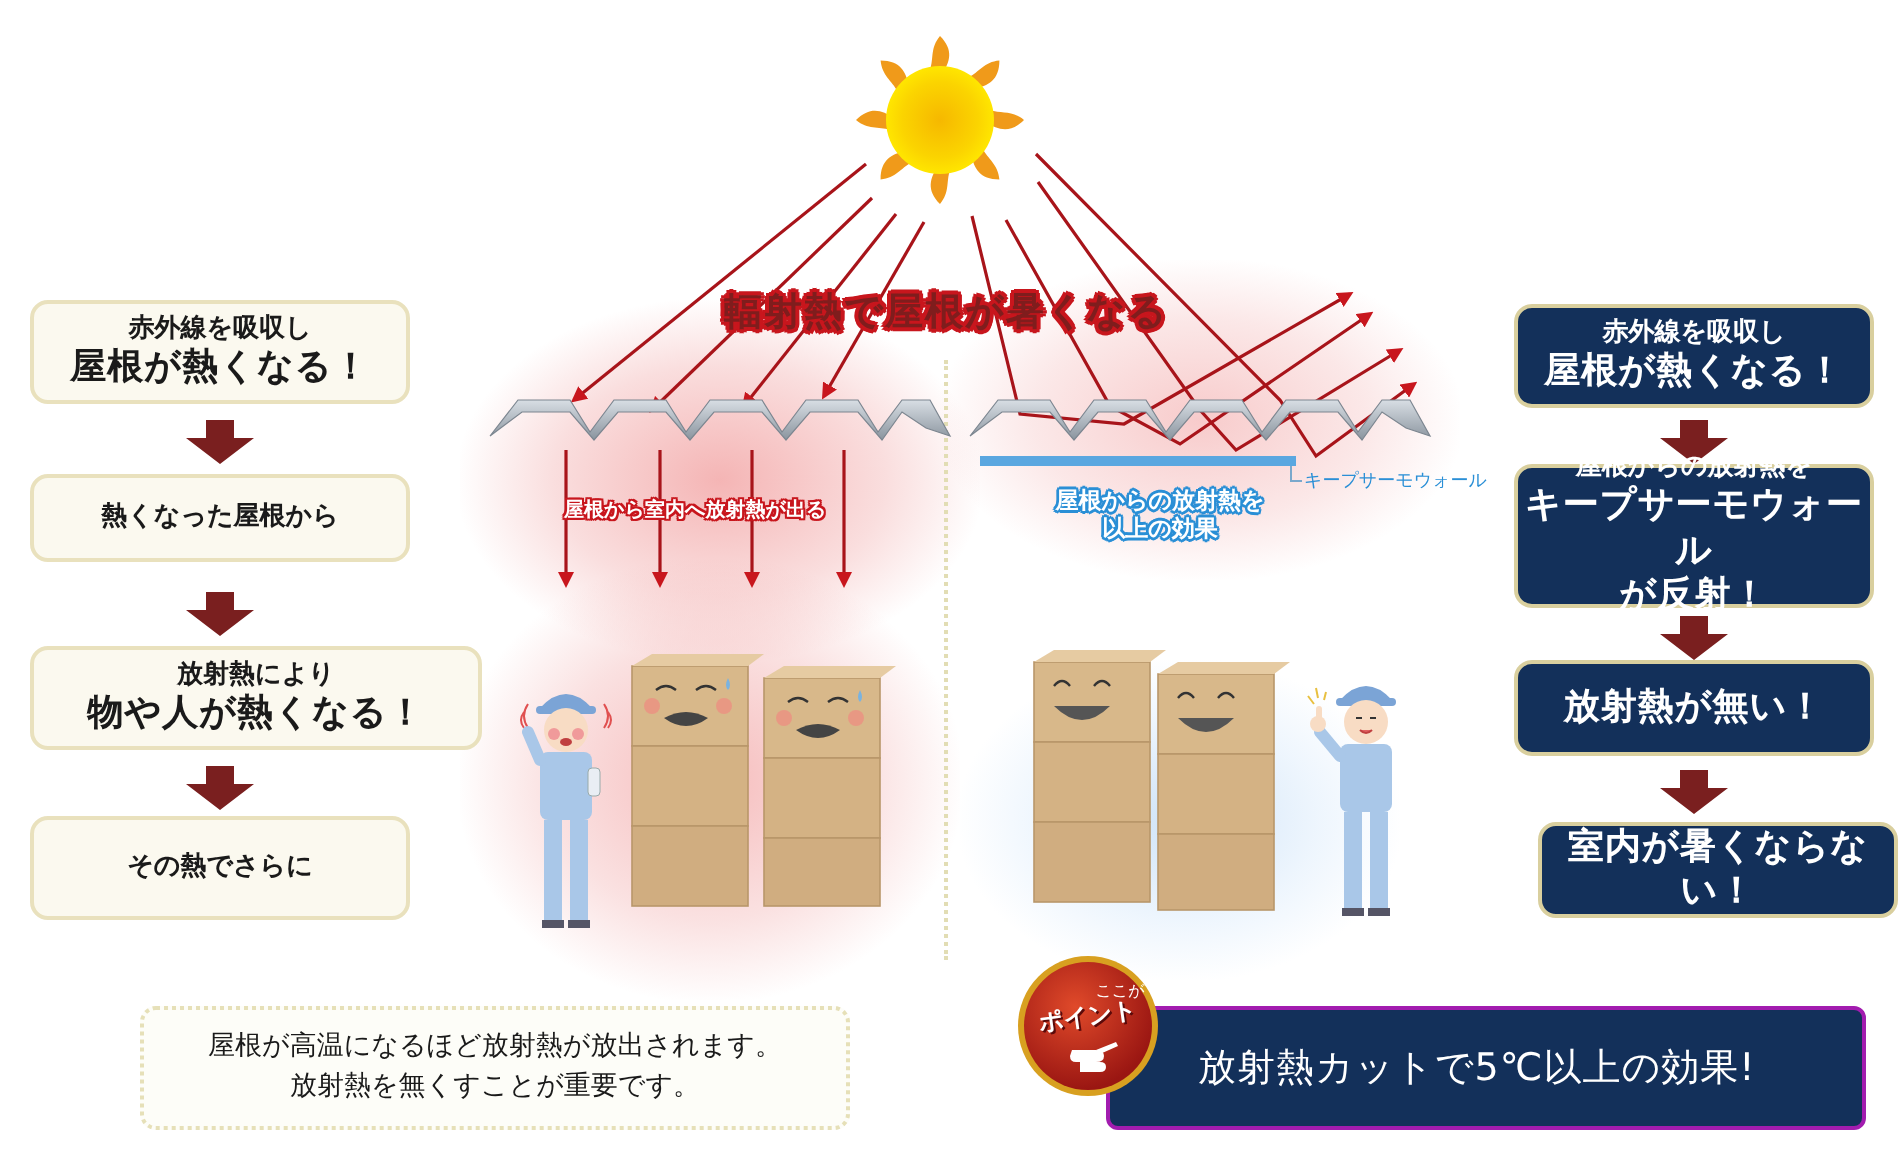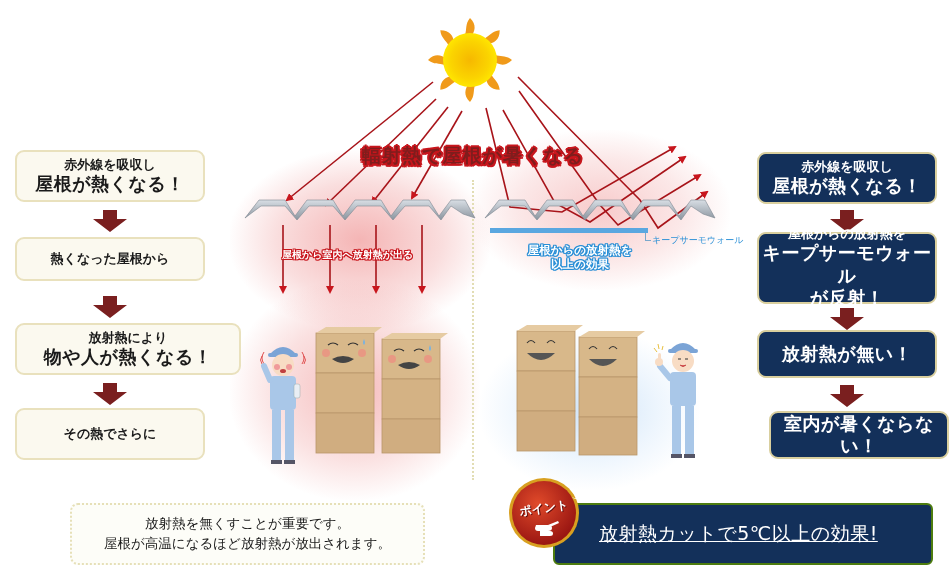--- a/index.html
+++ b/index.html
@@ -74,33 +74,32 @@
     border: 2px dotted #e6e0b8;
     border-radius: 8px;
     text-align: center;
     display: flex; flex-direction: column; justify-content: center;
     font-size: 13.5px; color: #1a1a1a; line-height: 1.45;
   }
 
   .point-box {
     position: absolute; left: 553px; top: 503px; width: 380px; height: 62px;
     background: #13305a;
-    border: 2px solid #4d7c0f;
+    border: 2px solid #a21caf;
     border-radius: 6px;
     color: #ffffff;
     font-size: 19px;
     display: flex; align-items: center; justify-content: flex-start;
     padding-left: 44px;
     letter-spacing: 0.5px;
-    text-decoration: underline;
   }
   .point-badge {
     position: absolute; left: 508px; top: 477px; width: 72px; height: 72px;
   }
-  .point-badge .t1 { position: absolute; left: 16px; top: 13px; width: 72px; text-align: right; font-size: 8px; font-weight: normal; color: #fff; }
+  .point-badge .t1 { position: absolute; left: 16px; top: 13px; width: 72px; text-align: center; font-size: 8px; font-weight: normal; color: #fff; }
   .point-badge .t2 { position: absolute; left: 0; top: 23px; width: 72px; text-align: center; font-size: 12px; font-weight: bold; color: #fff; transform: rotate(-8deg);
     text-shadow: 1px 1px 0 #5a0a0a; }
 
   svg { position: absolute; overflow: visible; }
 </style>
 </head>
 <body>
 
 <div class="heat-glow" style="left:230px; top:150px; width:260px; height:180px;"></div>
 <div class="heat-glow" style="left:230px; top:280px; width:250px; height:220px; opacity:0.9;"></div>
@@ -309,22 +308,22 @@
 </div>
 <svg class="down-arrow" style="left:830px; top:385px;" viewBox="0 0 34 22">
     <path d="M10 0 H24 V9 H34 L17 22 L0 9 H10 Z" fill="#7a1f1f"></path>
   </svg>
 
 <div class="flow-box dark" style="left:757px; top:411px; width:180px; height:48px;margin-left:12px;">
   <span class="big">室内が暑くならない！</span>
 </div>
 
 <div class="note-box">
+  <div>屋根が高温になるほど放射熱が放出されます。</div>
   <div>放射熱を無くすことが重要です。</div>
-  <div>屋根が高温になるほど放射熱が放出されます。</div>
 </div>
 
 <div class="point-box">
   <span>放射熱カットで5℃以上の効果!</span>
 </div>
 <div class="point-badge">
   <svg width="72" height="72" style="left:0; top:0;" viewBox="0 0 72 72">
     <defs>
       <radialGradient id="badgeG" cx="40%" cy="35%" r="65%">
         <stop offset="0%" stop-color="#e04a2a"></stop>

